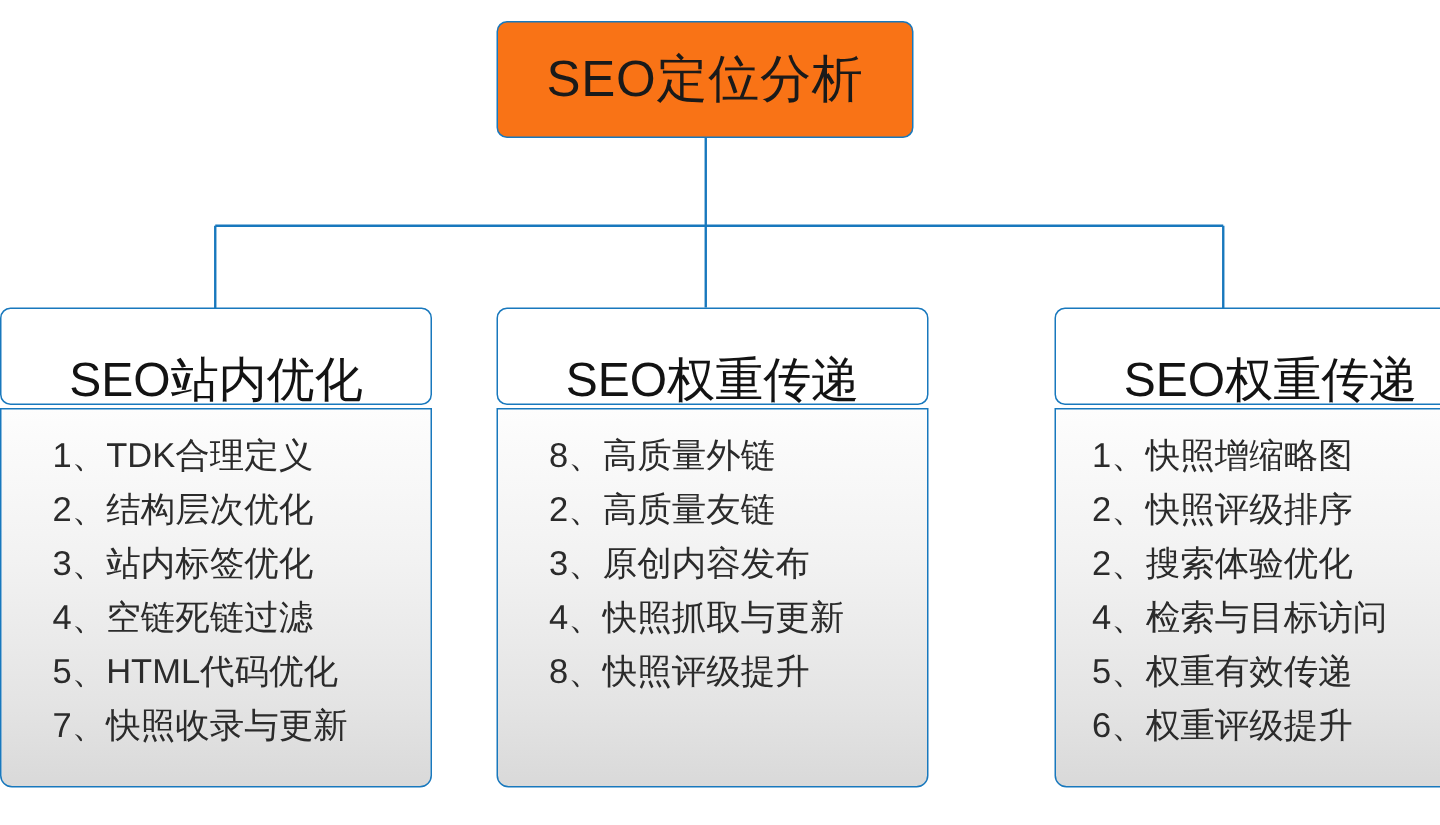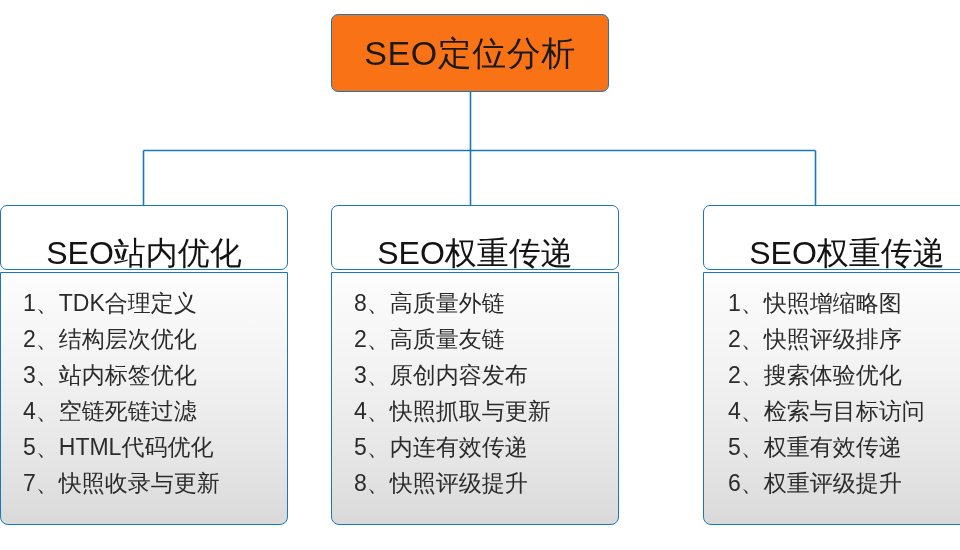--- a/index.html
+++ b/index.html
@@ -93,21 +93,21 @@
     padding: 12px 0 10px 0;
     display: flex;
     flex-direction: column;
     justify-content: flex-start;
   }
   .list-item {
     font-size: 23px;
     color: #2b2b2b;
     line-height: 36px;
     height: 36px;
-    padding-left: 22px;
+    padding-left: 34px;
     white-space: nowrap;
     letter-spacing: 0px;
   }
   .col-3 .list-item { padding-left: 24px; }
 </style>
 </head>
 <body>
 
 <div id="diagram">
 
@@ -142,21 +142,20 @@
 
   <div class="column col-2">
     <div class="col-header">
       <div class="col-header-title">SEO权重传递</div>
     </div>
     <div class="col-body">
       <div class="list-item">8、高质量外链</div>
       <div class="list-item">2、高质量友链</div>
       <div class="list-item">3、原创内容发布</div>
       <div class="list-item">4、快照抓取与更新</div>
-      <div class="list-item">5、内连有效传递</div>
       <div class="list-item">8、快照评级提升</div>
     </div>
   </div>
 
   <div class="column col-3">
     <div class="col-header">
       <div class="col-header-title">SEO权重传递</div>
     </div>
     <div class="col-body">
       <div class="list-item">1、快照增缩略图</div>

